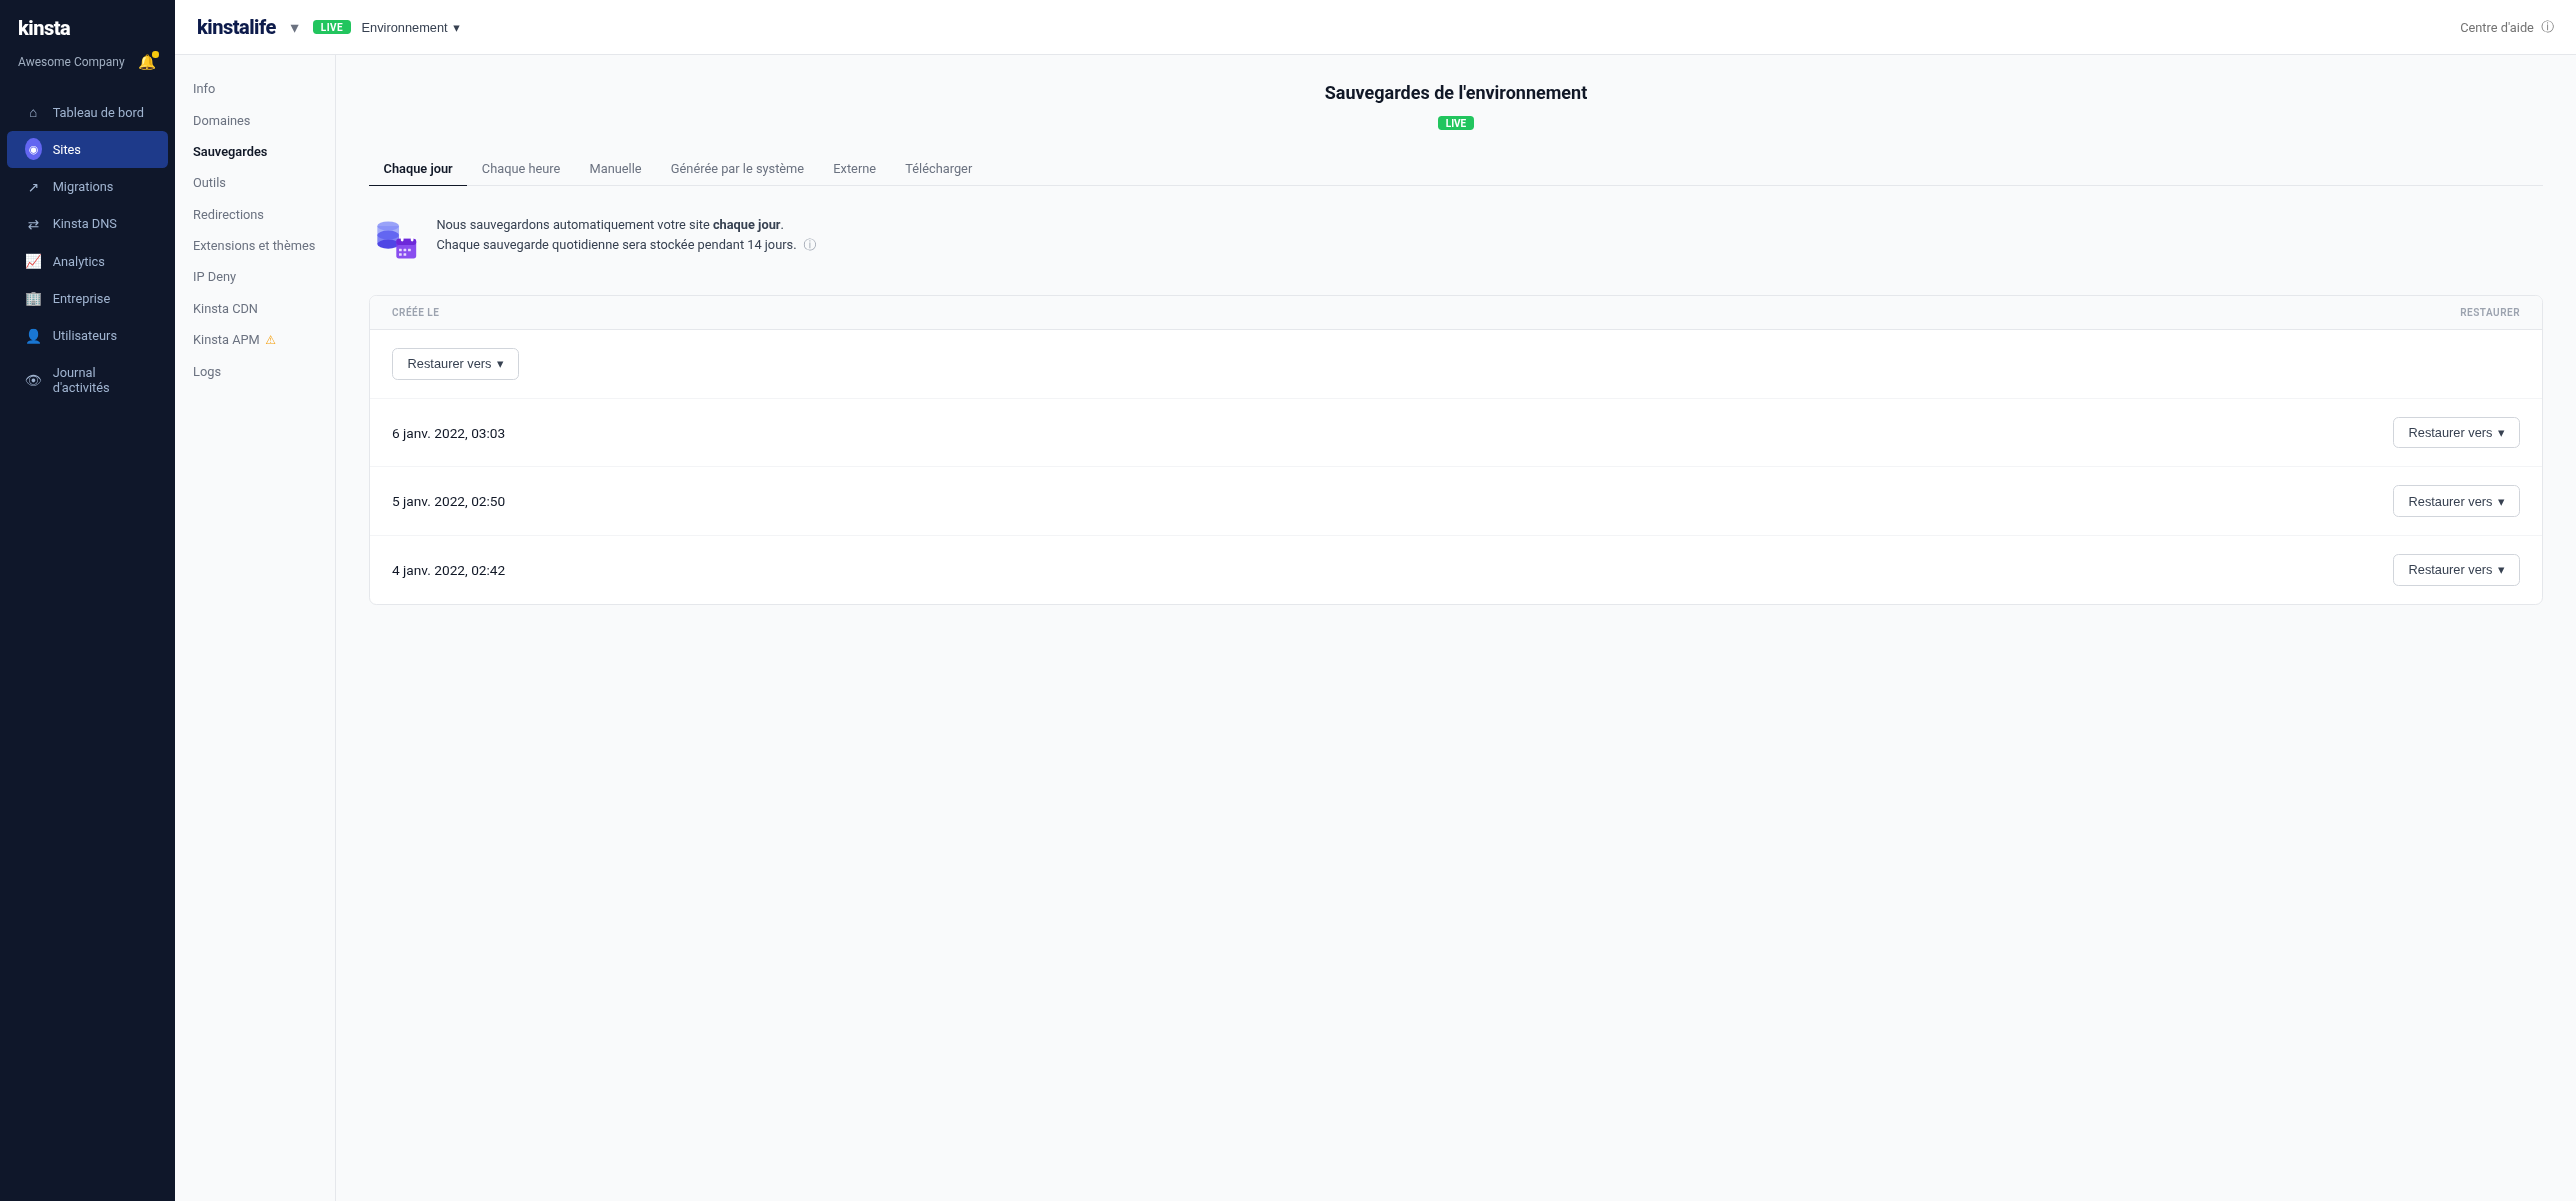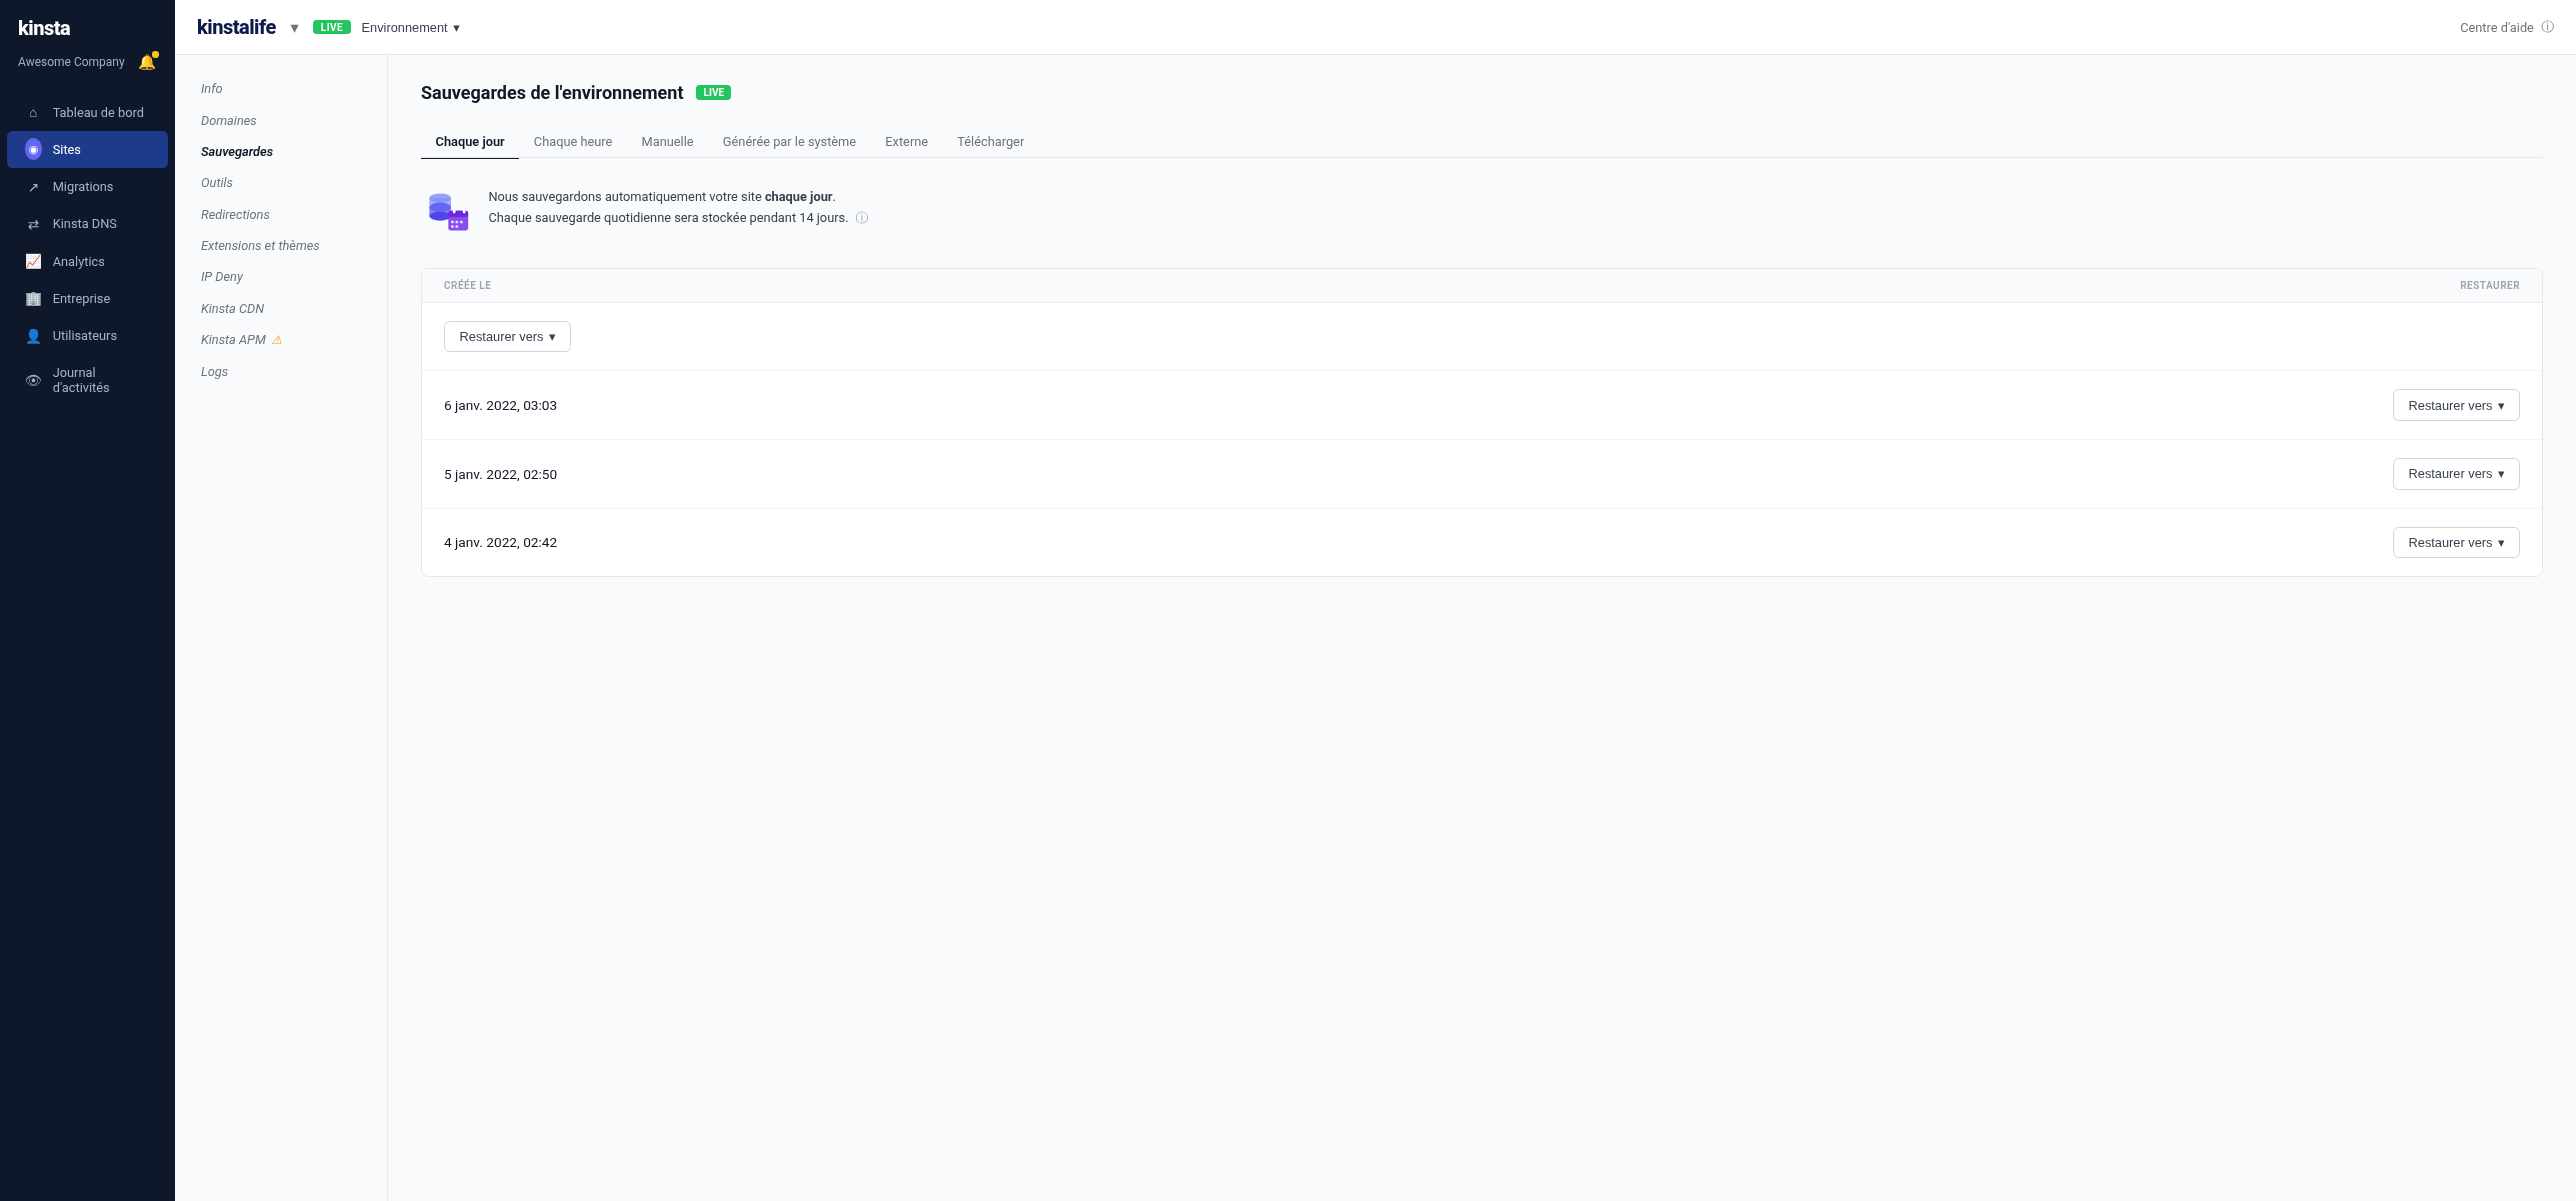--- a/index.html
+++ b/index.html
@@ -130,27 +130,26 @@
 
     
     .body-layout {
       display: flex;
       flex: 1;
       overflow: hidden;
     }
 
     
     .sub-sidebar {
-      width: 213px;
+      width: 161px;
       background: #f9fafb;
       border-right: 0.9px solid #e5e7eb;
-      padding: 18px 8px;
+      padding: 18px 0;
       flex-shrink: 0;
       overflow-y: auto;
-      font-style: italic;
     }
     .sub-sidebar-item {
       padding: 8.2px 18px;
       font-size: 12.8px;
       color: #6b7280;
       cursor: pointer;
       display: flex; align-items: center; gap: 5.5px;
     }
     .sub-sidebar-item.active {
       color: #111827;
@@ -162,20 +161,21 @@
     .content {
       flex: 1;
       overflow-y: auto;
       background: #f9fafb;
       padding: 27px 33px;
     }
 
     .page-header {
       display: flex; align-items: center; gap: 12.8px;
       margin-bottom: 22px;
+      flex-direction: column;
     }
     .page-title {
       font-size: 18px;
       font-weight: 700;
       color: #111827;
     }
     .live-badge-sm {
       background: #22c55e;
       color: #fff;
       font-size: 10px;

